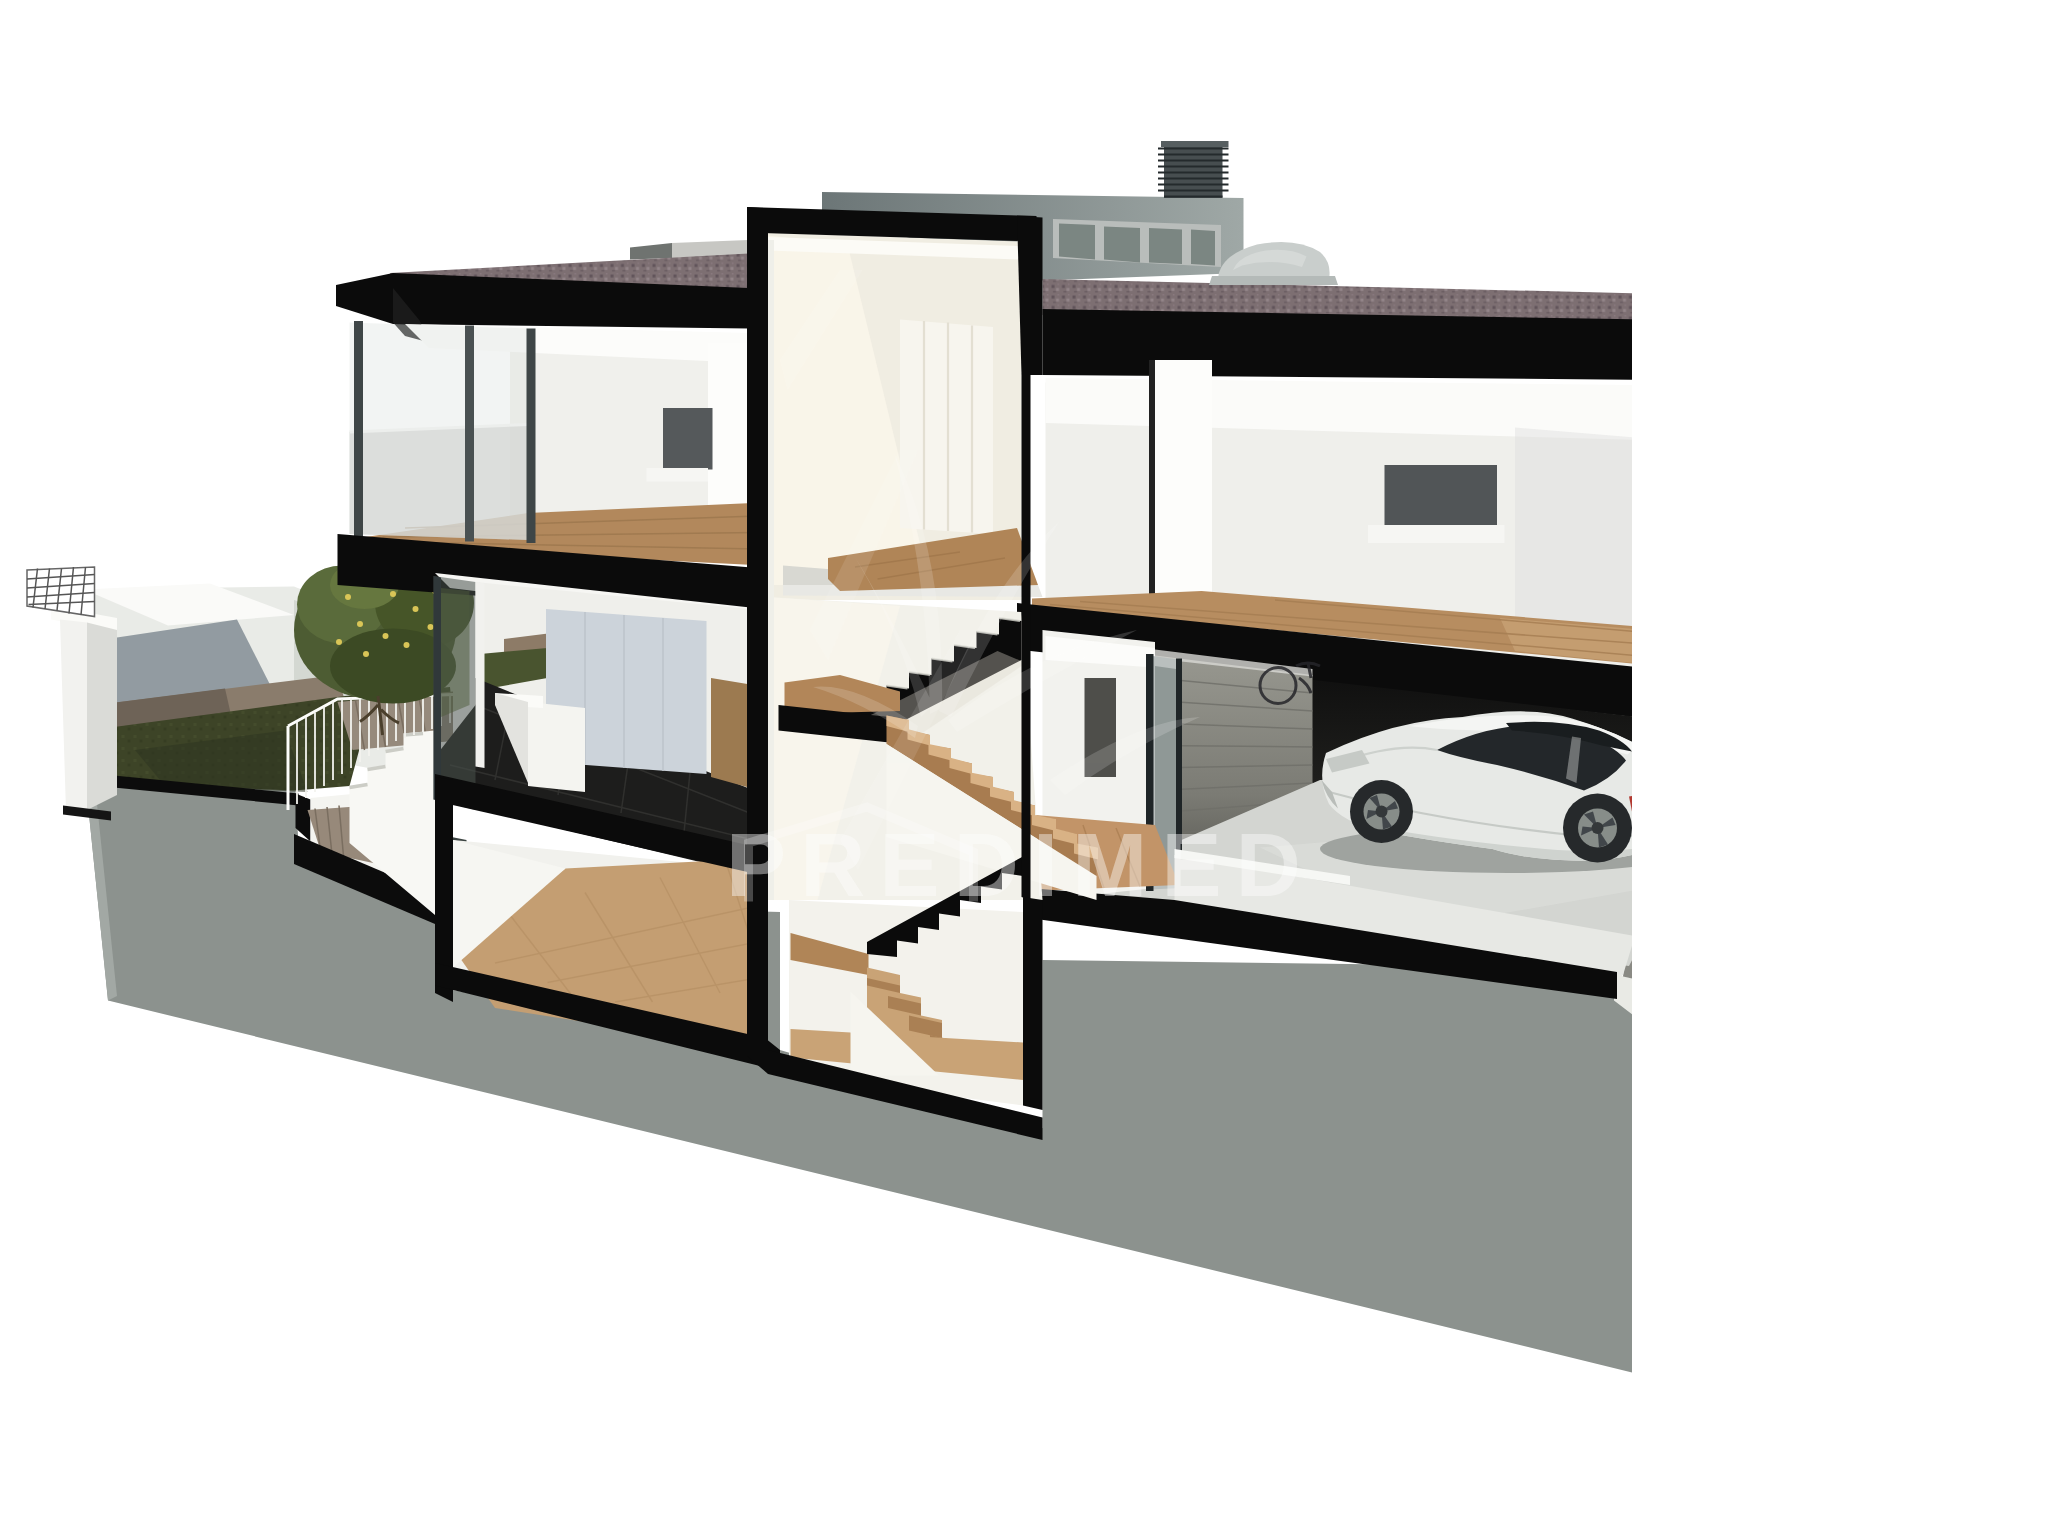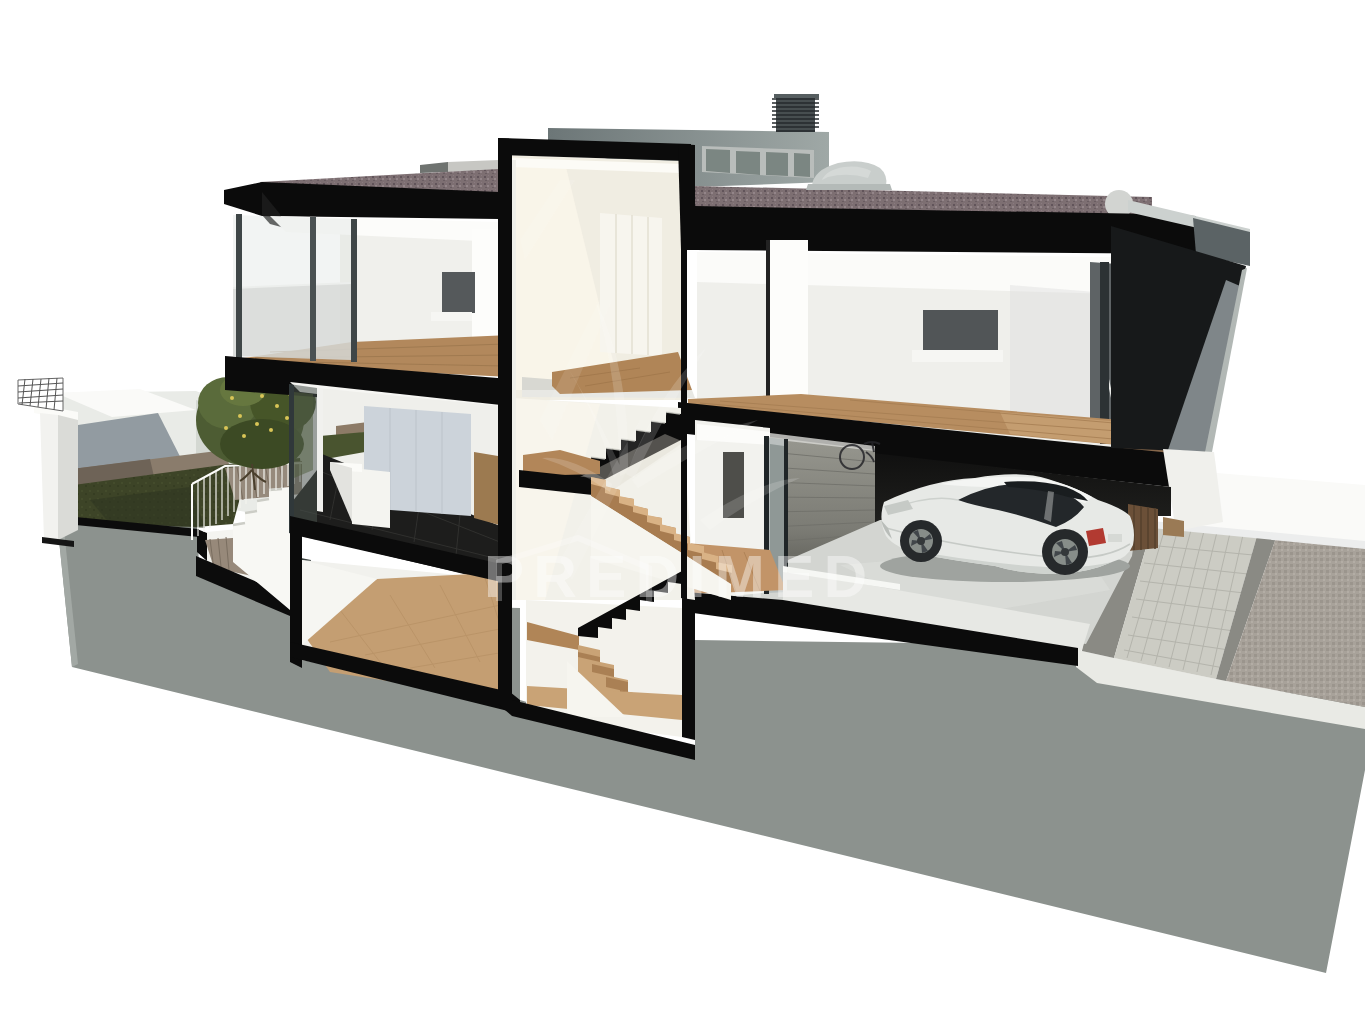--- a/index.html
+++ b/index.html
@@ -1,16 +1,16 @@
 <!DOCTYPE html>
 <html><head>
 <meta charset="utf-8">
 <style>
   html,body{margin:0;padding:0;background:#fff;}
-  #scene{width:1365px;height:1024px;position:relative;overflow:hidden;}
+  #scene{width:1088px;height:1024px;position:relative;overflow:hidden;}
   svg{display:block;}
   text{font-family:"Liberation Sans", sans-serif;}
 </style>
 </head>
 <body>
 <div id="scene">
 <svg width="1365" height="1024" viewBox="0 0 1365 1024">
 <defs>
   <pattern id="gravel" width="7" height="7" patternUnits="userSpaceOnUse">
     <rect width="7" height="7" fill="#7d6f72"></rect>

